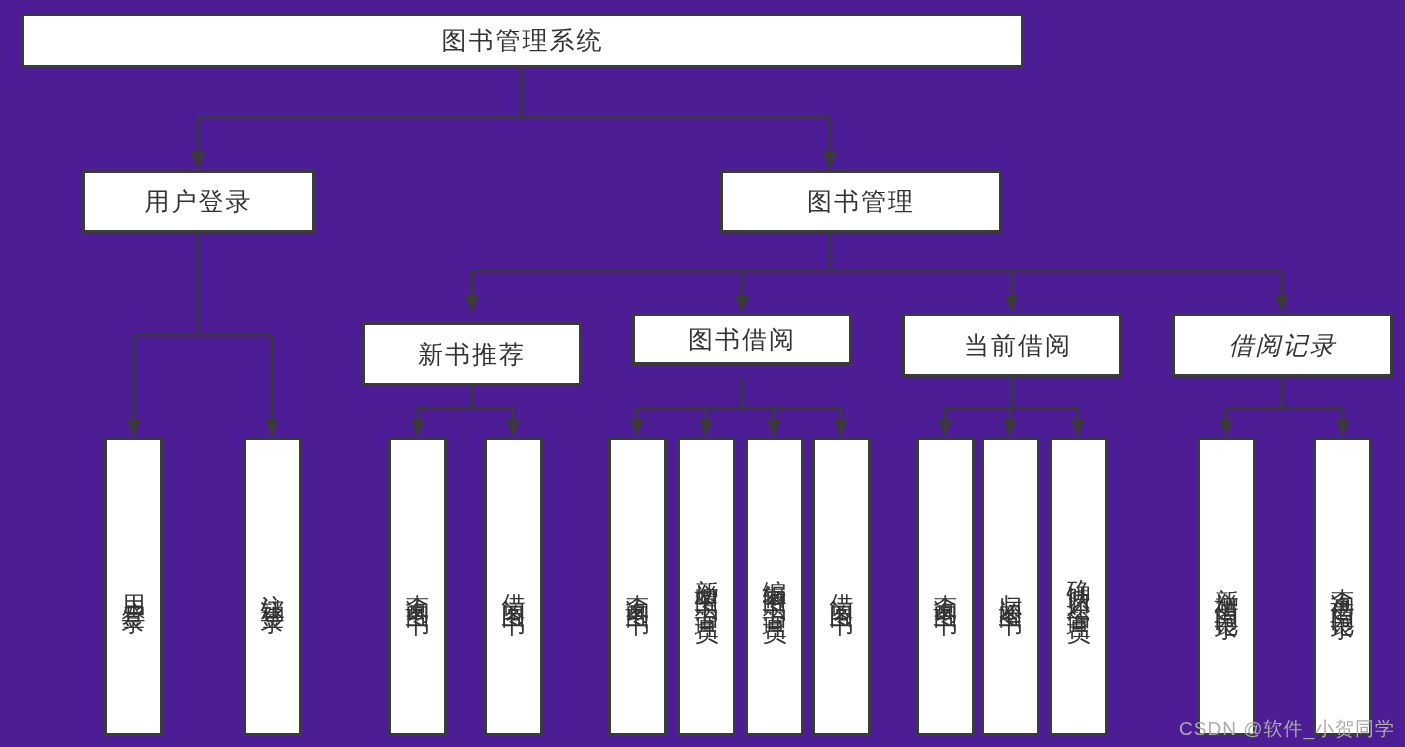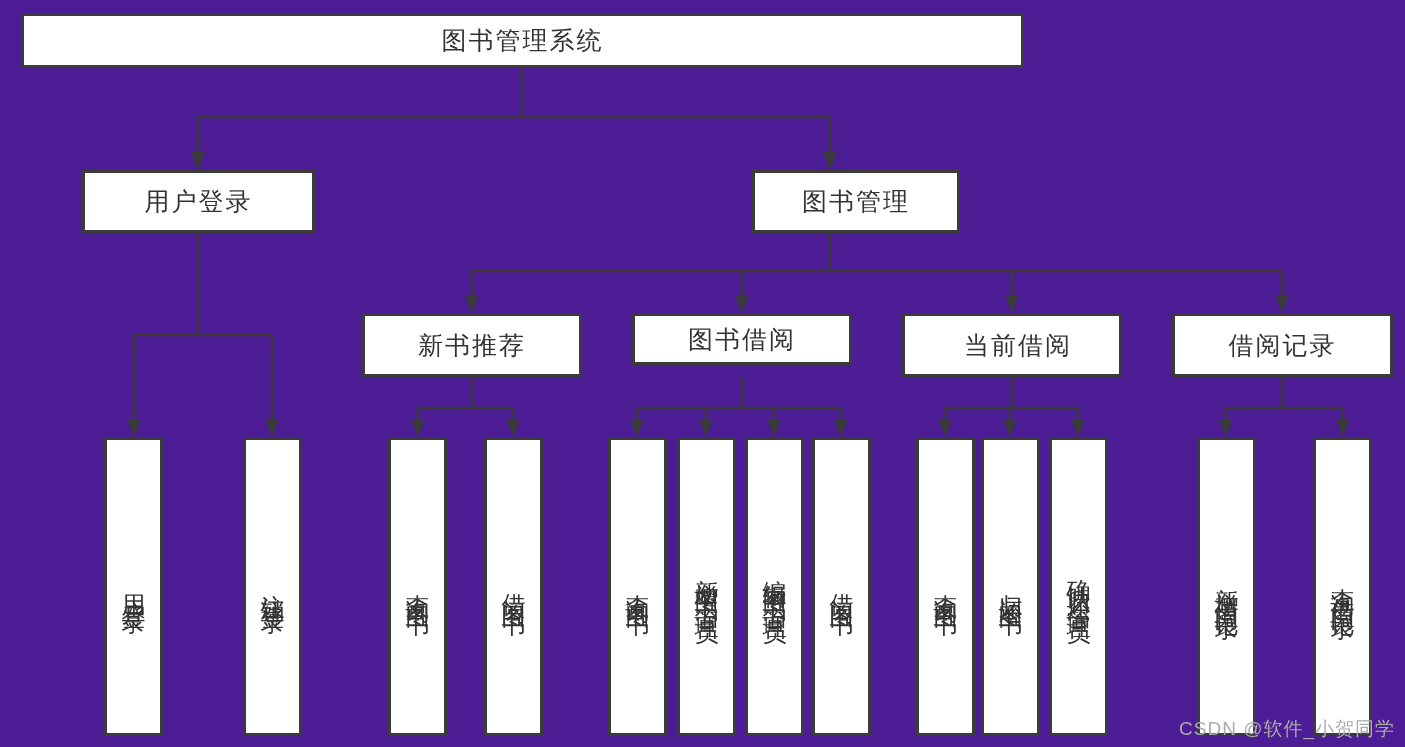--- a/index.html
+++ b/index.html
@@ -21,25 +21,25 @@
   }
   .hbox { font-size: 25px; letter-spacing: 2px; white-space: nowrap; }
   .vbox {
     writing-mode: vertical-rl; text-orientation: mixed;
     font-size: 24px; letter-spacing: 6px; line-height: 1;
     white-space: nowrap;
   }
   
   .b-root        { left: 21px;   top: 13px;  width: 1003px; height: 55px; }
   .b-user-login  { left: 82px;   top: 170px; width: 233px;  height: 63px; }
-  .b-book-mgmt   { left: 752px;  top: 170px; width: 208px;  height: 63px; }
-  .b-new-book    { left: 362px;  top: 313px; width: 220px;  height: 64px; }
+  .b-book-mgmt   { left: 720px;  top: 170px; width: 282px;  height: 63px; }
+  .b-new-book    { left: 362px;  top: 322px; width: 220px;  height: 64px; }
   .b-book-borrow { left: 632px;  top: 313px; width: 220px;  height: 52px; }
   .b-current     { left: 902px;  top: 313px; width: 220px;  height: 64px; padding-left: 12px; }
-  .b-records     { left: 1172px; top: 313px; width: 221px;  height: 64px; }
+  .b-records     { left: 1172px; top: 313px; width: 221px;  height: 64px; font-style: italic; }
   
   .leaf { top: 437px; width: 59px; height: 299px; }
   .l-ul-1 { left: 104px; }  .l-ul-2 { left: 243px; }
   .l-nb-1 { left: 388px; }  .l-nb-2 { left: 484px; }
   .l-bb-1 { left: 608px; }  .l-bb-2 { left: 677px; }
   .l-bb-3 { left: 745px; }  .l-bb-4 { left: 812px; }
   .l-cb-1 { left: 916px; }  .l-cb-2 { left: 981px; }  .l-cb-3 { left: 1049px; }
   .l-br-1 { left: 1197px; } .l-br-2 { left: 1313px; }
   .watermark {
     position: absolute; top: 716px; right: 10px;

